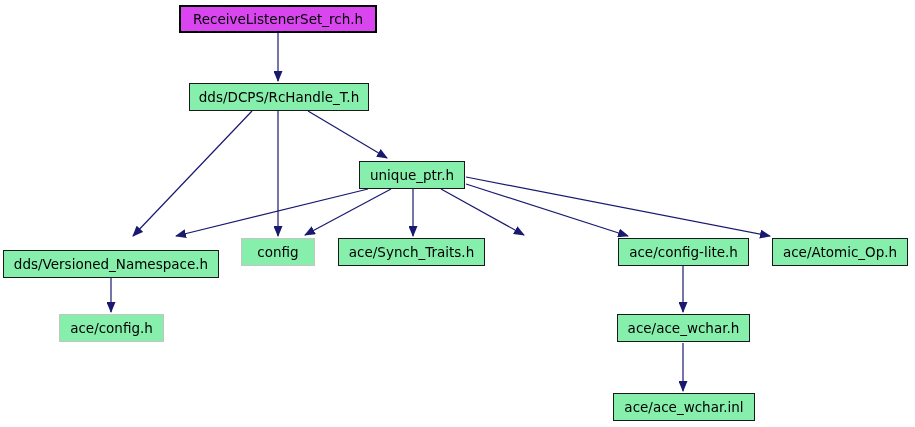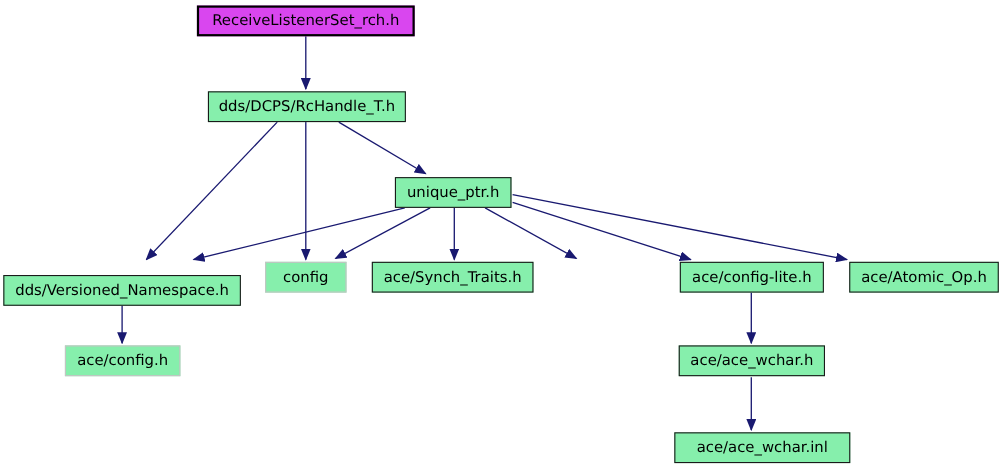--- a/index.html
+++ b/index.html
@@ -101,17 +101,17 @@
       </div>
       <div class="node linked" style="left: 772px; top: 238px; width: 136px; height: 28px;">
         <span>ace/Atomic_Op.h</span>
       </div>
       <div class="node plain" style="left: 59px; top: 314px; width: 105px; height: 28px;">
         <span>ace/config.h</span>
       </div>
       <div class="node linked" style="left: 617px; top: 314px; width: 133px; height: 28px;">
         <span>ace/ace_wchar.h</span>
       </div>
-      <div class="node linked" style="left: 613px; top: 393px; width: 160px; height: 28px;">
+      <div class="node linked" style="left: 613px; top: 393px; width: 142px; height: 28px;">
         <span>ace/ace_wchar.inl</span>
       </div>
     </div>
 </div>
 
 </body></html>

